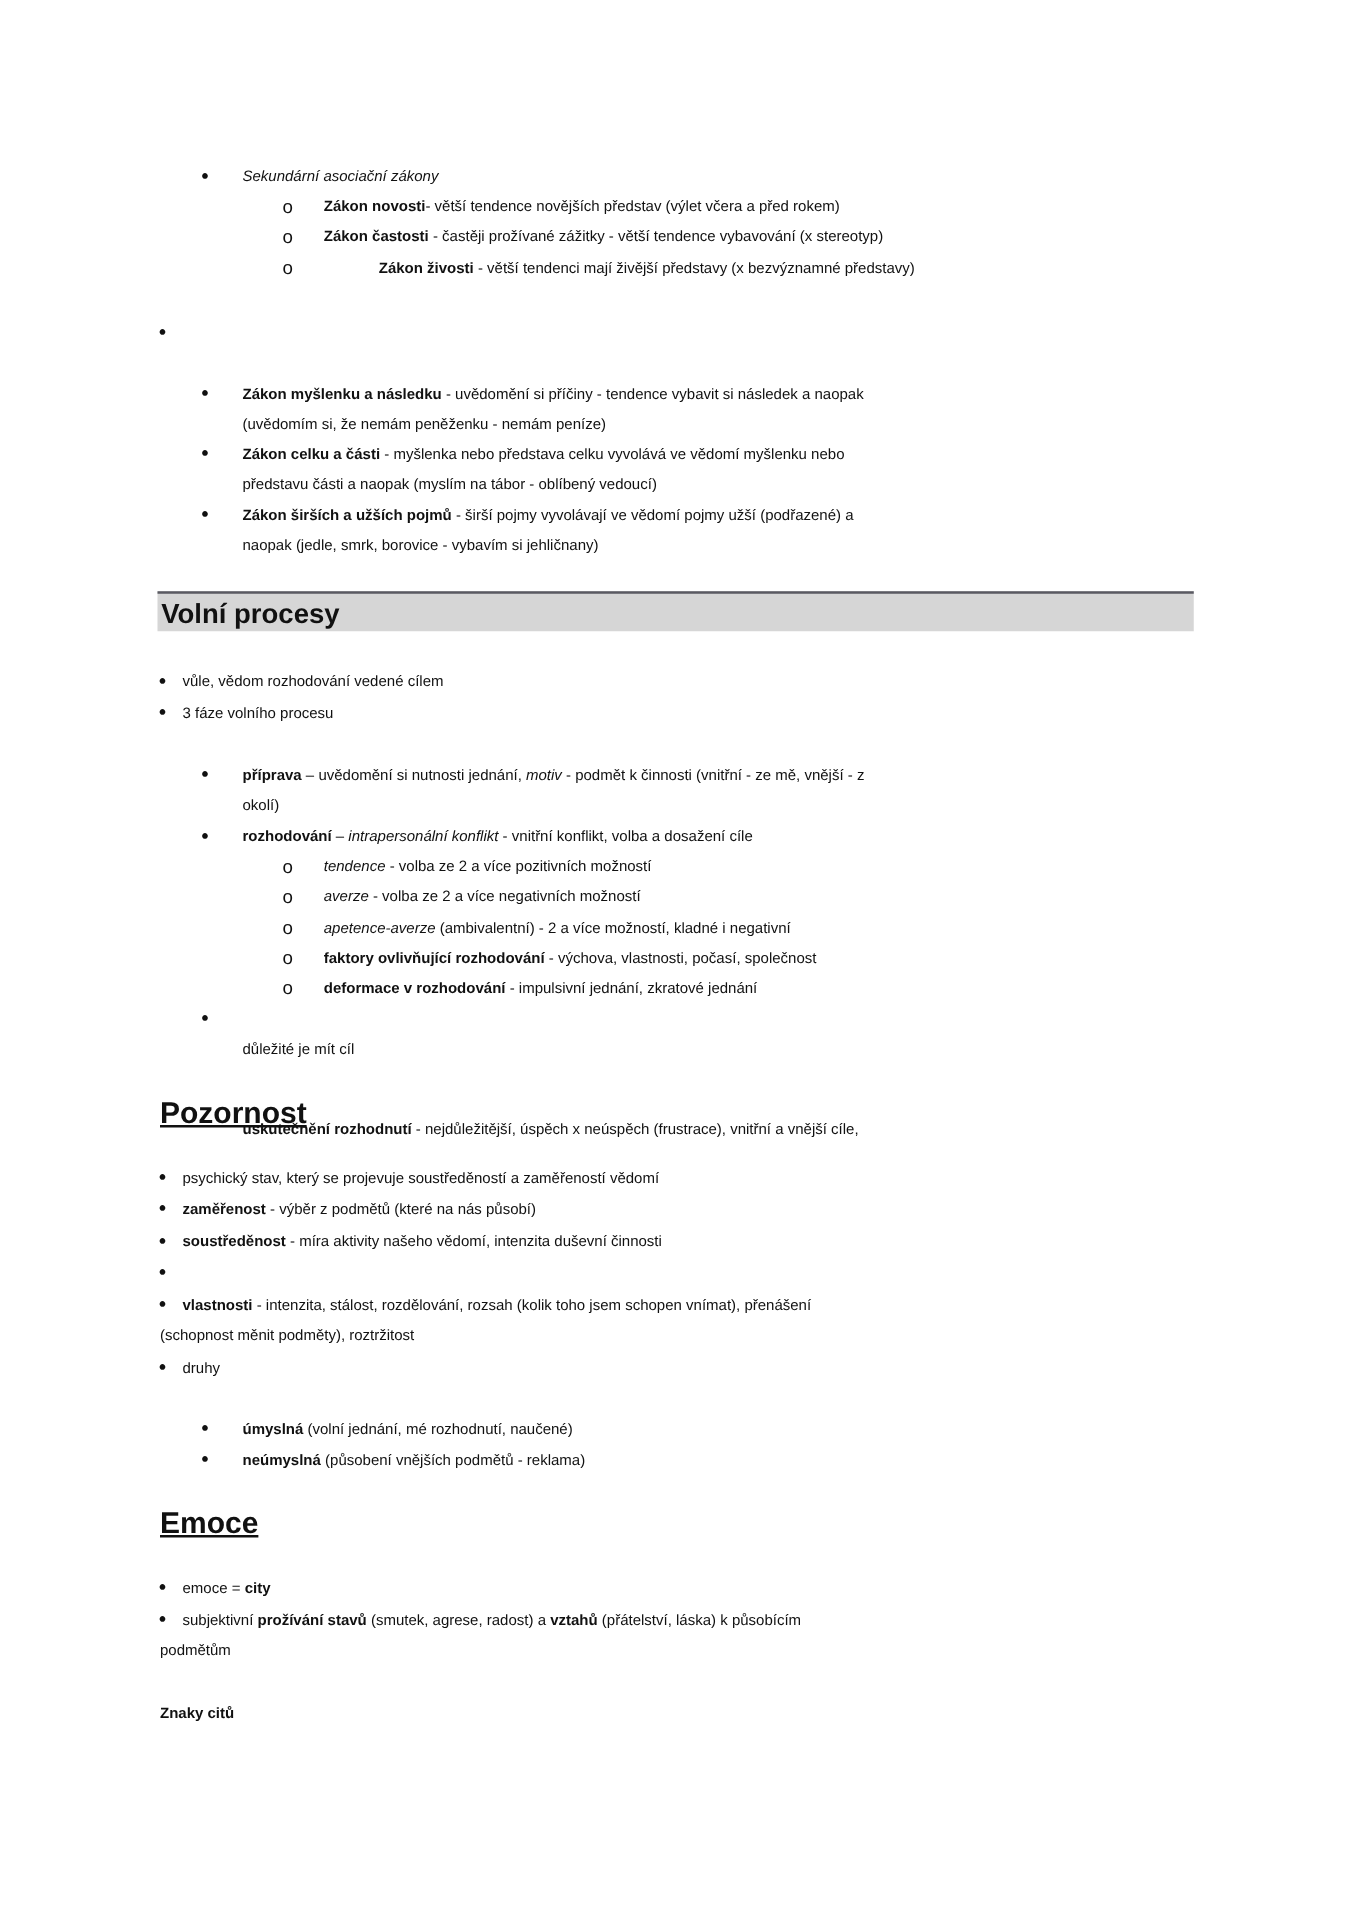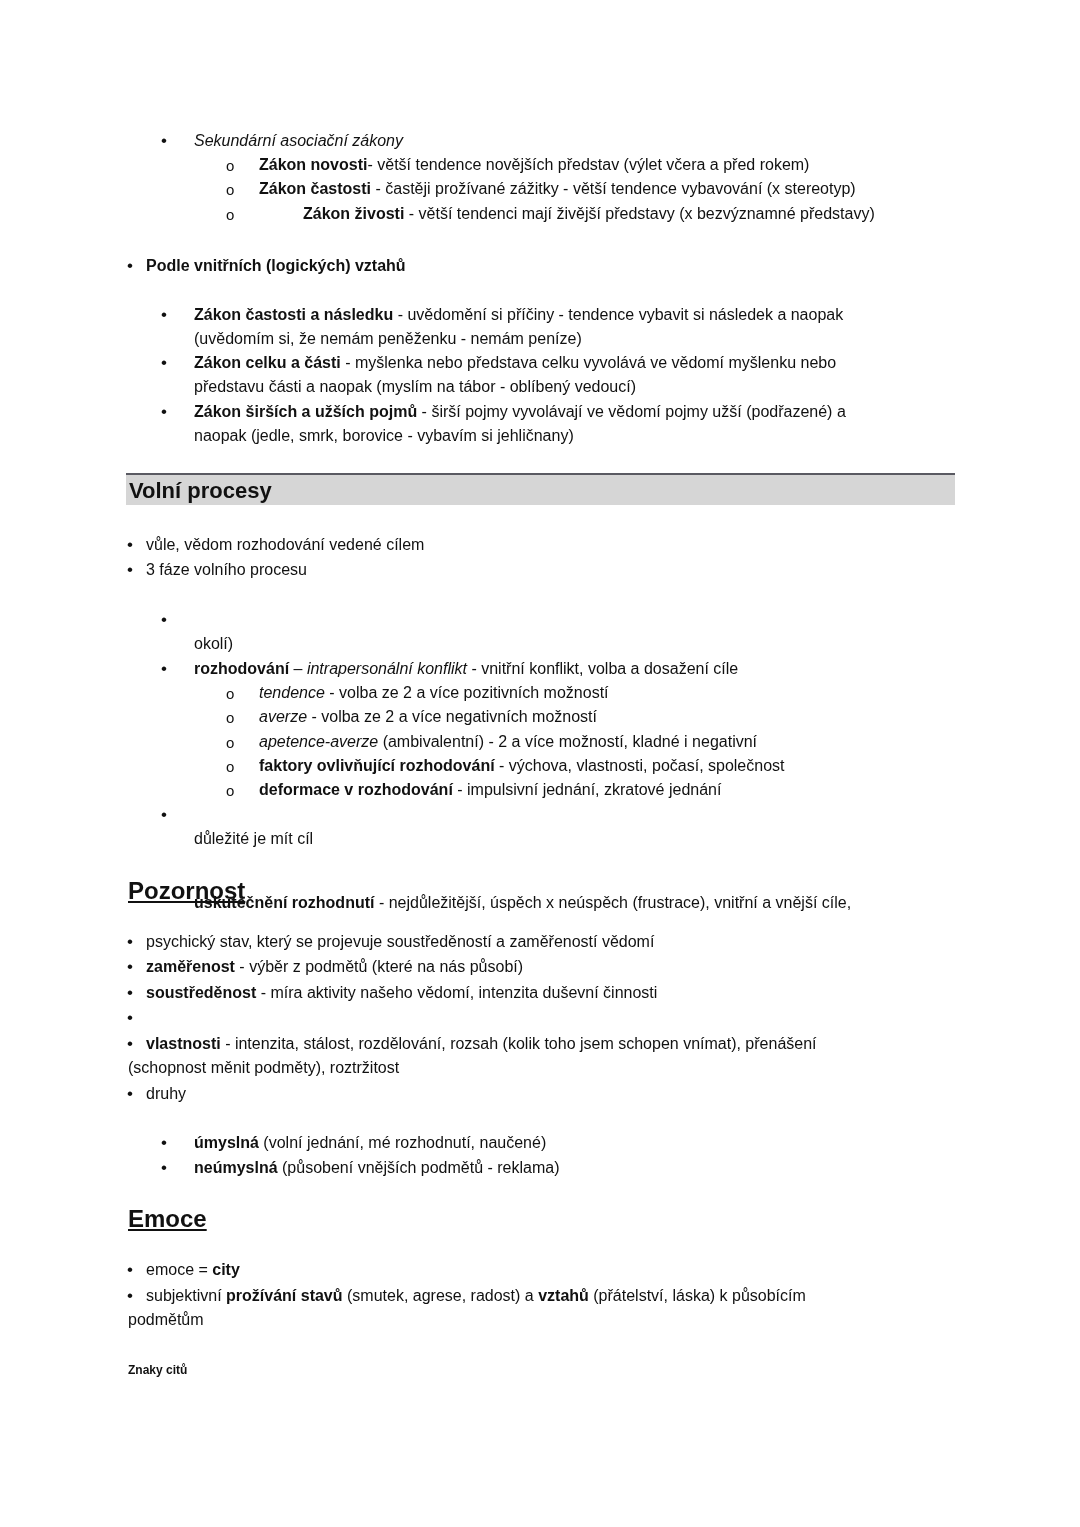--- a/index.html
+++ b/index.html
@@ -1,21 +1,21 @@
 <!DOCTYPE html>
 <html><head>
 <meta charset="utf-8">
 <style>
   html, body { margin: 0; padding: 0; background: #ffffff; }
   body {
     width: 1080px; height: 1527px; position: relative; overflow: hidden;
     font-family: "Liberation Sans", sans-serif; color: #111111;
   }
   .page { position: absolute; left: 0; top: 0; width: 1080px; height: 1527px; }
-  .line { position: absolute; font-size: 16px; line-height: 24px; white-space: nowrap; }
+  .line { position: absolute; font-size: 12px; line-height: 24px; white-space: nowrap; }
   .b { font-weight: bold; }
   .i { font-style: italic; }
   .bullet-dot { position: absolute; font-size: 17px; line-height: 24px; }
   .bullet-o { position: absolute; font-size: 15px; line-height: 24px; }
   .h-bar {
     position: absolute; left: 126px; top: 473px; width: 829px; height: 32px;
     background: #d6d6d6; border-top: 2px solid #5a5a62; box-sizing: border-box;
   }
   .h-bar-text {
     position: absolute; left: 3px; top: 2px; font-size: 22px; font-weight: bold; line-height: 28px; color: #111;
@@ -34,44 +34,44 @@
   <span class="bullet-o" style="left:226px;top:154px;">o</span>
   <div class="line" style="left:259px;top:153px;"><span class="b">Zákon novosti</span><span>- větší tendence novějších představ (výlet včera a před rokem)</span></div>
 
   <span class="bullet-o" style="left:226px;top:178px;">o</span>
   <div class="line" style="left:259px;top:177px;"><span class="b">Zákon častosti</span><span> - častěji prožívané zážitky - větší tendence vybavování (x stereotyp)</span></div>
 
   <span class="bullet-o" style="left:226px;top:203px;">o</span>
   <div class="line" style="left:259px;top:202px;margin-left:44px;"><span class="b">Zákon živosti</span><span> - větší tendenci mají živější představy (x bezvýznamné představy)</span></div>
 
   <span class="bullet-dot" style="left:127px;top:254px;">•</span>
-  <div class="line b" style="left:146px;top:254px;">Podle vnitřních (logických) vztahů</div>
 
   <span class="bullet-dot" style="left:161px;top:303px;">•</span>
-  <div class="line" style="left:194px;top:303px;"><span class="b">Zákon častosti a následku</span><span> - uvědomění si příčiny - tendence vybavit si následek a naopak</span></div>
+  <div class="line" style="left:194px;top:303px;"><span class="b">Zákon myšlenku a následku</span><span> - uvědomění si příčiny - tendence vybavit si následek a naopak</span></div>
   <div class="line" style="left:194px;top:327px;">(uvědomím si, že nemám peněženku - nemám peníze)</div>
 
   <span class="bullet-dot" style="left:161px;top:351px;">•</span>
   <div class="line" style="left:194px;top:351px;"><span class="b">Zákon celku a části</span><span> - myšlenka nebo představa celku vyvolává ve vědomí myšlenku nebo</span></div>
   <div class="line" style="left:194px;top:375px;">představu části a naopak (myslím na tábor - oblíbený vedoucí)</div>
 
   <span class="bullet-dot" style="left:161px;top:400px;">•</span>
   <div class="line" style="left:194px;top:400px;"><span class="b">Zákon širších a užších pojmů</span><span> - širší pojmy vyvolávají ve vědomí pojmy užší (podřazené) a</span></div>
   <div class="line" style="left:194px;top:424px;">naopak (jedle, smrk, borovice - vybavím si jehličnany)</div>
 
   <div class="h-bar">
     <div class="h-bar-text">Volní procesy</div>
   </div>
 
   <span class="bullet-dot" style="left:127px;top:533px;">•</span>
   <div class="line" style="left:146px;top:533px;">vůle, vědom rozhodování vedené cílem</div>
   <span class="bullet-dot" style="left:127px;top:558px;">•</span>
   <div class="line" style="left:146px;top:558px;">3 fáze volního procesu</div>
 
   <span class="bullet-dot" style="left:161px;top:608px;">•</span>
+  <div class="line" style="left:194px;top:608px;"><span class="b">příprava</span><span> – uvědomění si nutnosti jednání, </span><span class="i">motiv</span><span> - podmět k činnosti (vnitřní - ze mě, vnější - z</span></div>
   <div class="line" style="left:194px;top:632px;">okolí)</div>
 
   <span class="bullet-dot" style="left:161px;top:657px;">•</span>
   <div class="line" style="left:194px;top:657px;"><span class="b">rozhodování</span><span> – </span><span class="i">intrapersonální konflikt</span><span> - vnitřní konflikt, volba a dosažení cíle</span></div>
 
   <span class="bullet-o" style="left:226px;top:682px;">o</span>
   <div class="line" style="left:259px;top:681px;"><span class="i">tendence</span><span> - volba ze 2 a více pozitivních možností</span></div>
 
   <span class="bullet-o" style="left:226px;top:706px;">o</span>
   <div class="line" style="left:259px;top:705px;"><span class="i">averze</span><span> - volba ze 2 a více negativních možností</span></div>

